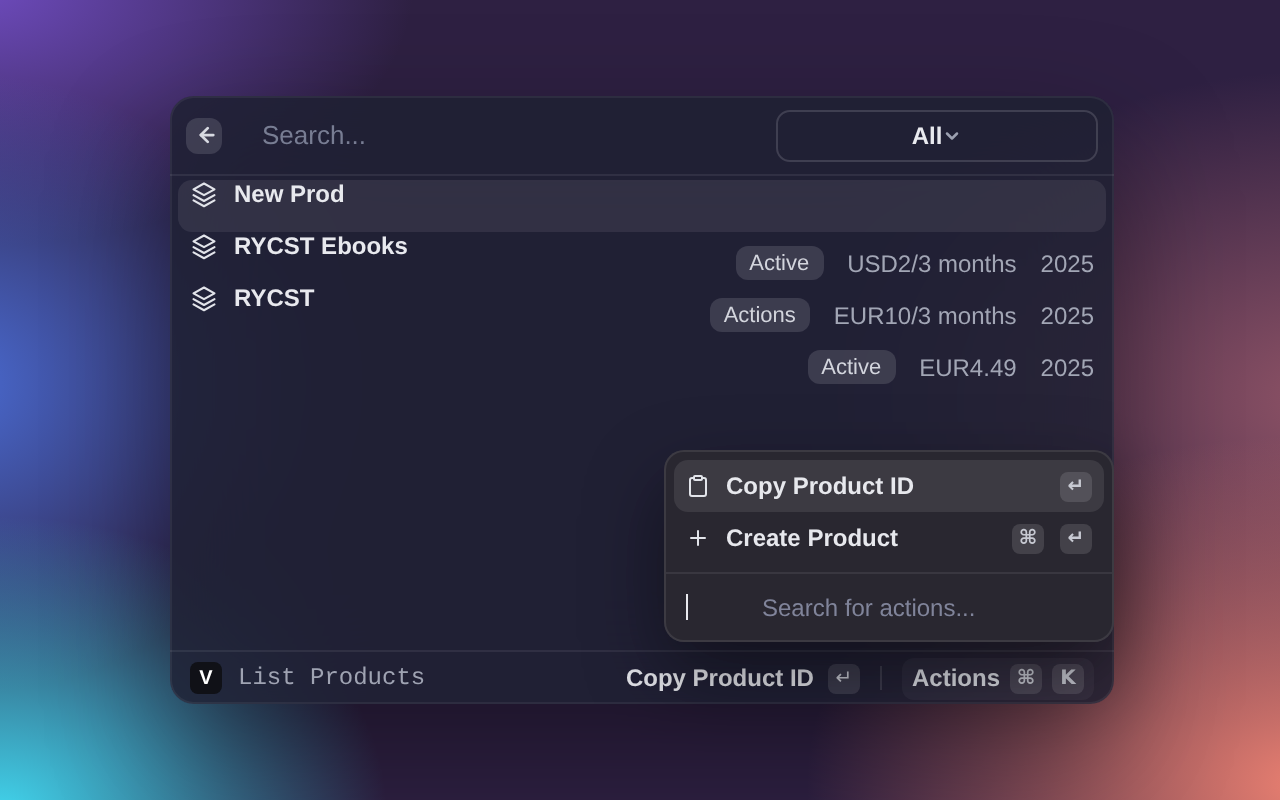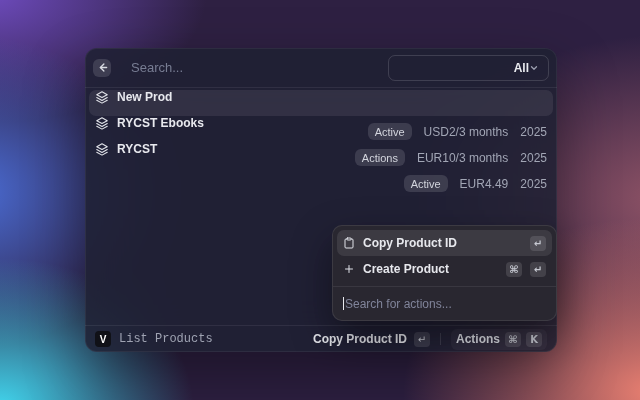--- a/index.html
+++ b/index.html
@@ -20,21 +20,21 @@
     -webkit-backdrop-filter:blur(26px);backdrop-filter:blur(26px);
     box-shadow:0 25px 60px rgba(0,0,0,0.38), inset 0 0 0 1px rgba(255,255,255,0.06);
     display:flex;flex-direction:column;
   }
   .header{flex:0 0 39px;display:flex;align-items:center;gap:18px;padding:0 8px;}
   .back-btn{width:18px;height:18px;border:none;border-radius:6px;background:rgba(255,255,255,0.13);
     display:flex;align-items:center;justify-content:center;padding:0;cursor:pointer;flex:0 0 18px;}
   .back-btn svg{display:block;}
   .search-placeholder{flex:1;color:#787d93;font-size:13px;padding-left:2px;}
   .dropdown{width:161px;height:26px;box-sizing:border-box;border:1px solid rgba(255,255,255,0.14);
-    border-radius:7px;display:flex;align-items:center;justify-content:flex-end;
+    border-radius:7px;display:flex;align-items:center;justify-content:center;
     padding:0 9px;color:#e9eaef;font-size:12px;font-weight:600;}
   .divider{height:1px;background:rgba(255,255,255,0.07);flex:0 0 1px;}
   .list{flex:1;padding:2px 4px;display:flex;flex-direction:column;}
   .row{height:26px;display:flex;align-items:flex-start;gap:8px;padding:0 6px;border-radius:7px;}
   .row.selected{background:rgba(255,255,255,0.08);}
   .icon{display:flex;align-items:center;justify-content:center;}
   .row-title{font-size:12px;font-weight:600;color:#e8e9ee;}
   .spacer{flex:1;}
   .row-right{display:flex;align-items:center;gap:12px;margin-top:33px;}
   .badge{background:rgba(255,255,255,0.13);color:#d3d5dd;font-size:11px;padding:2.5px 7px;border-radius:6px;}
@@ -44,21 +44,21 @@
     background:rgba(42,40,49,0.97);border:1px solid rgba(255,255,255,0.09);
     border-radius:10px;box-shadow:0 16px 40px rgba(0,0,0,0.45);padding:4px;z-index:5;
   }
   .popup-row{height:26px;display:flex;align-items:center;gap:8px;padding:0 6px;border-radius:7px;
     color:#e7e8ed;font-size:12px;font-weight:600;}
   .popup-row.selected{background:rgba(255,255,255,0.09);}
   .key{min-width:10px;height:15px;padding:0 3px;background:rgba(255,255,255,0.12);border-radius:4px;
     color:#c7c9d2;font-size:10px;display:flex;align-items:center;justify-content:center;
     font-family:"DejaVu Sans",sans-serif;}
   .popup-divider{height:1px;background:rgba(255,255,255,0.08);margin:4px -4px;}
-  .popup-input{height:25px;display:flex;align-items:center;padding:0 6px;color:#80849a;font-size:12px;}
+  .popup-input{height:25px;display:flex;align-items:center;padding:0 6px;color:#80849a;font-size:12px;gap:36px;}
   .cursor{width:1px;height:13px;background:#e8e9ee;margin-right:1px;flex:0 0 1px;}
   .footer{flex:0 0 26px;border-top:1px solid rgba(255,255,255,0.07);display:flex;align-items:center;
     padding:0 10px;gap:8px;}
   .logo{width:16px;height:16px;border-radius:4px;background:#101117;color:#ffffff;font-weight:800;
     font-size:10px;display:flex;align-items:center;justify-content:center;flex:0 0 16px;}
   .footer-label{color:#9fa3b2;font-size:12px;font-family:Liberation Mono, monospace;}
   .footer-right{margin-left:auto;display:flex;align-items:center;gap:7px;}
   .footer-action-label{color:#e3e4ea;font-size:12px;font-weight:700;}
   .v-divider{width:1px;height:12px;background:rgba(255,255,255,0.12);margin:0 3px;}
   .actions-group{display:flex;align-items:center;gap:5px;padding:3px 5px;border-radius:6px;

